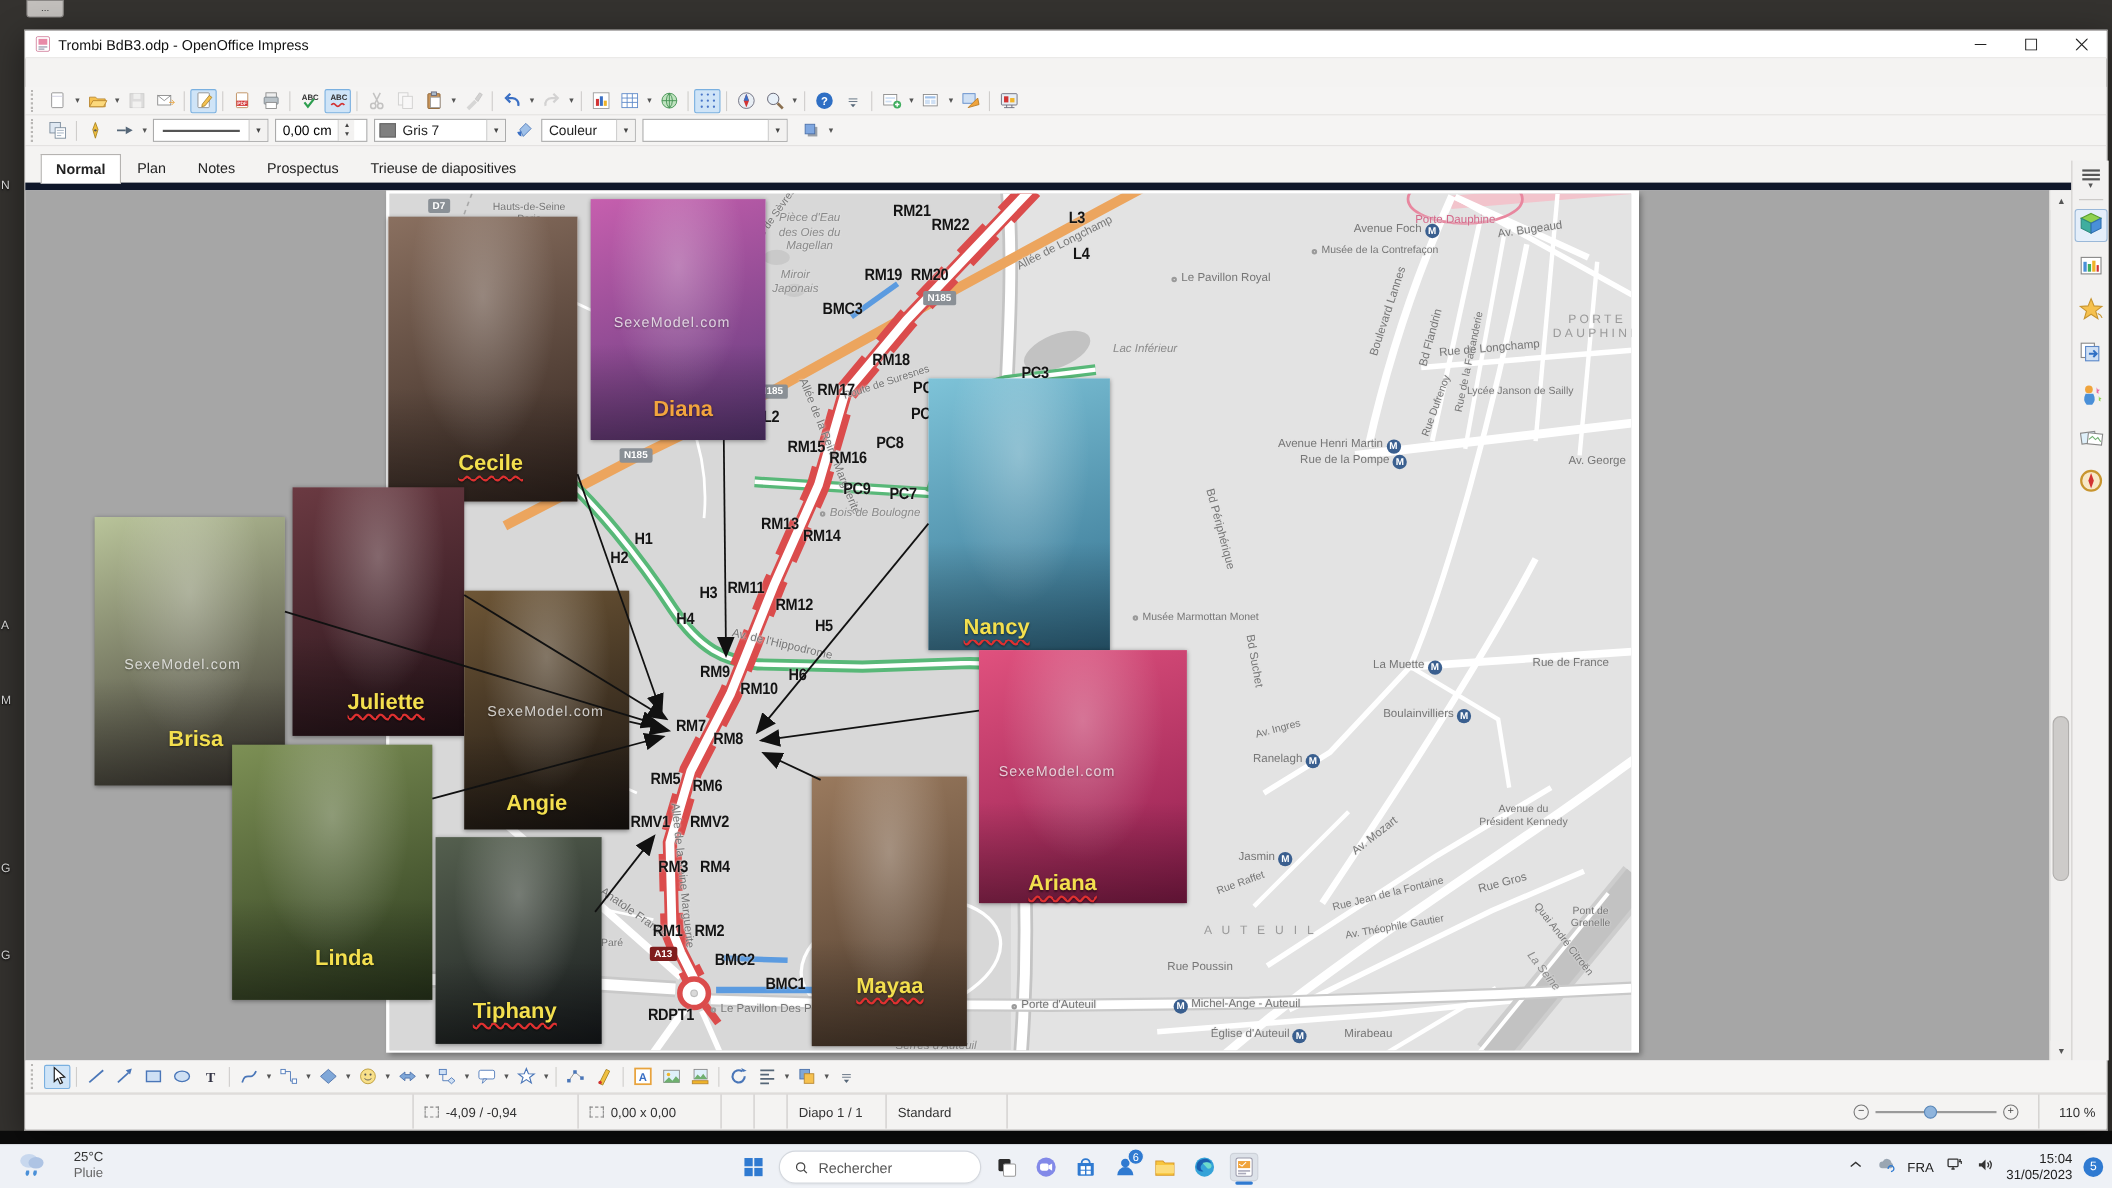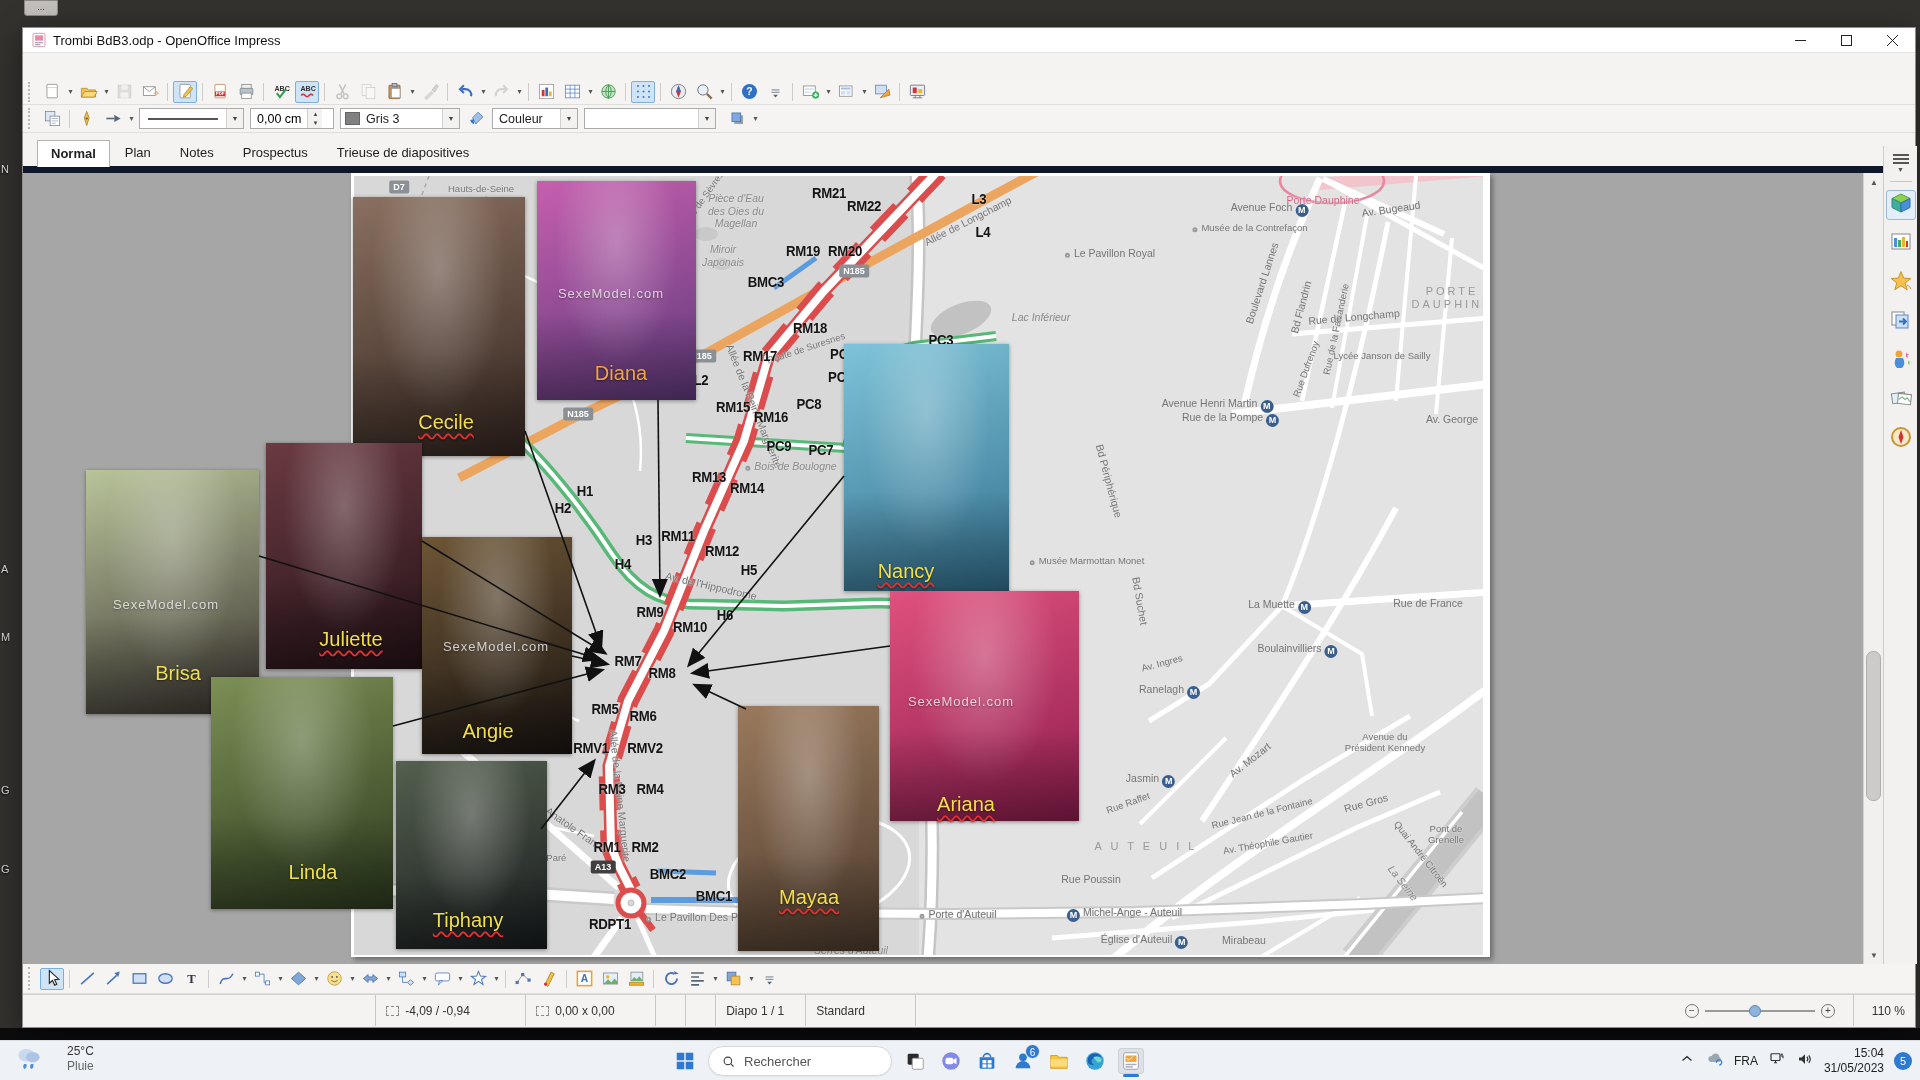--- a/index.html
+++ b/index.html
@@ -59,29 +59,29 @@
   #map svg{position:absolute;left:0;top:0;}
   .mk{position:absolute;transform:translate(-50%,-50%) scaleX(.88);font-weight:700;font-size:15px;color:#141414;
     letter-spacing:-.3px;white-space:nowrap;z-index:3;text-shadow:0 0 2px rgba(225,225,225,.9);}
   .lbl{position:absolute;font-size:10.5px;color:#767676;white-space:nowrap;text-align:center;line-height:1.2;
     z-index:2;text-shadow:0 0 2px #e2e2e2,0 0 2px #e2e2e2;}
   .lbl.it{font-style:italic;color:#8a8a8a;}
   .lbl.sm{font-size:9.5px;}
   .lbl.area{letter-spacing:3px;color:#9a9a9a;font-size:11px;}
   .lbl.pink{color:#d4688a;}
   .lbl.badge{background:#8a9096;color:#fff;font-size:9px;font-weight:700;padding:1px 4px;border-radius:2px;text-shadow:none;}
-  .lbl.badge-red{background:#404040;color:#fff;font-size:9px;font-weight:700;padding:1px 4px;border-radius:2px;text-shadow:none;}
+  .lbl.badge-red{background:#7f1d1d;color:#fff;font-size:9px;font-weight:700;padding:1px 4px;border-radius:2px;text-shadow:none;}
   .metro{display:inline-block;width:13px;height:13px;background:#3a5f8f;color:#fff;font-size:9px;font-weight:700;
     border-radius:50%;text-align:center;line-height:13px;margin:0 3px;vertical-align:-2px;text-shadow:none;}
   .poi{display:inline-block;width:5px;height:5px;background:#fff;border:2.5px solid #9a9a9a;border-radius:50%;
     margin-right:4px;vertical-align:-1px;}
   .photo{position:absolute;z-index:5;box-shadow:0 1px 4px rgba(0,0,0,.4);}
   .photo .shade{position:absolute;inset:0;background:radial-gradient(ellipse at 50% 28%,rgba(255,255,255,.28),rgba(0,0,0,0) 55%),
     linear-gradient(to bottom,rgba(0,0,0,0) 60%,rgba(0,0,0,.35));}
-  .pname{position:absolute;z-index:8;transform:translate(-50%,-50%);font-size:20px;font-weight:400;color:#f3df4e;
+  .pname{position:absolute;z-index:8;transform:translate(-50%,-50%);font-size:20px;font-weight:700;color:#f3df4e;
     text-shadow:0 1px 2px rgba(0,0,0,.55);white-space:nowrap;}
   .pname.wavy{text-decoration-line:underline;text-decoration-style:wavy;text-decoration-color:#e03030;
     text-decoration-thickness:2px;text-underline-offset:4px;}
   .wm{position:absolute;z-index:8;transform:translate(-50%,-50%);font-size:13px;color:rgba(255,255,255,.75);
     letter-spacing:1px;text-shadow:0 1px 2px rgba(0,0,0,.4);white-space:nowrap;}
   #arrowsvg{position:absolute;left:0;top:0;z-index:7;pointer-events:none;}
   
   #vscroll{position:absolute;left:1840px;top:145px;width:20px;height:791px;background:#f1f0ef;border-left:1px solid #d5d3d1;}
   #vscroll .sb-arrow{position:absolute;left:0;width:20px;height:18px;display:flex;align-items:center;justify-content:center;
     font-size:8px;color:#555;background:#f1f0ef;}
@@ -466,21 +466,21 @@
       </div>
     <div class="spin" style="width:84px">
       <div class="sp-txt">0,00 cm</div>
       <div class="sp-ud">
           <div>▲</div>
           <div>▼</div>
         </div>
     </div>
     <div class="combo" style="width:120px">
       <span class="swatch"></span>
-      <span class="cb-txt">Gris 3</span>
+      <span class="cb-txt">Gris 7</span>
       <div class="cb-btn">▾</div>
     </div>
     <div class="tb-btn">
         <svg viewBox="0 0 24 24">
           <path d="M7 11 L14 4 l6 6 -9 9z" fill="#9fc0e8" stroke="#4a76b8"></path>
           <path d="M4 14 q2 5 5 5 q-1-4 0-6z" fill="#3a6fc4"></path>
         </svg>
       </div>
     <div class="combo" style="width:86px">
       <span class="cb-txt">Couleur</span>

